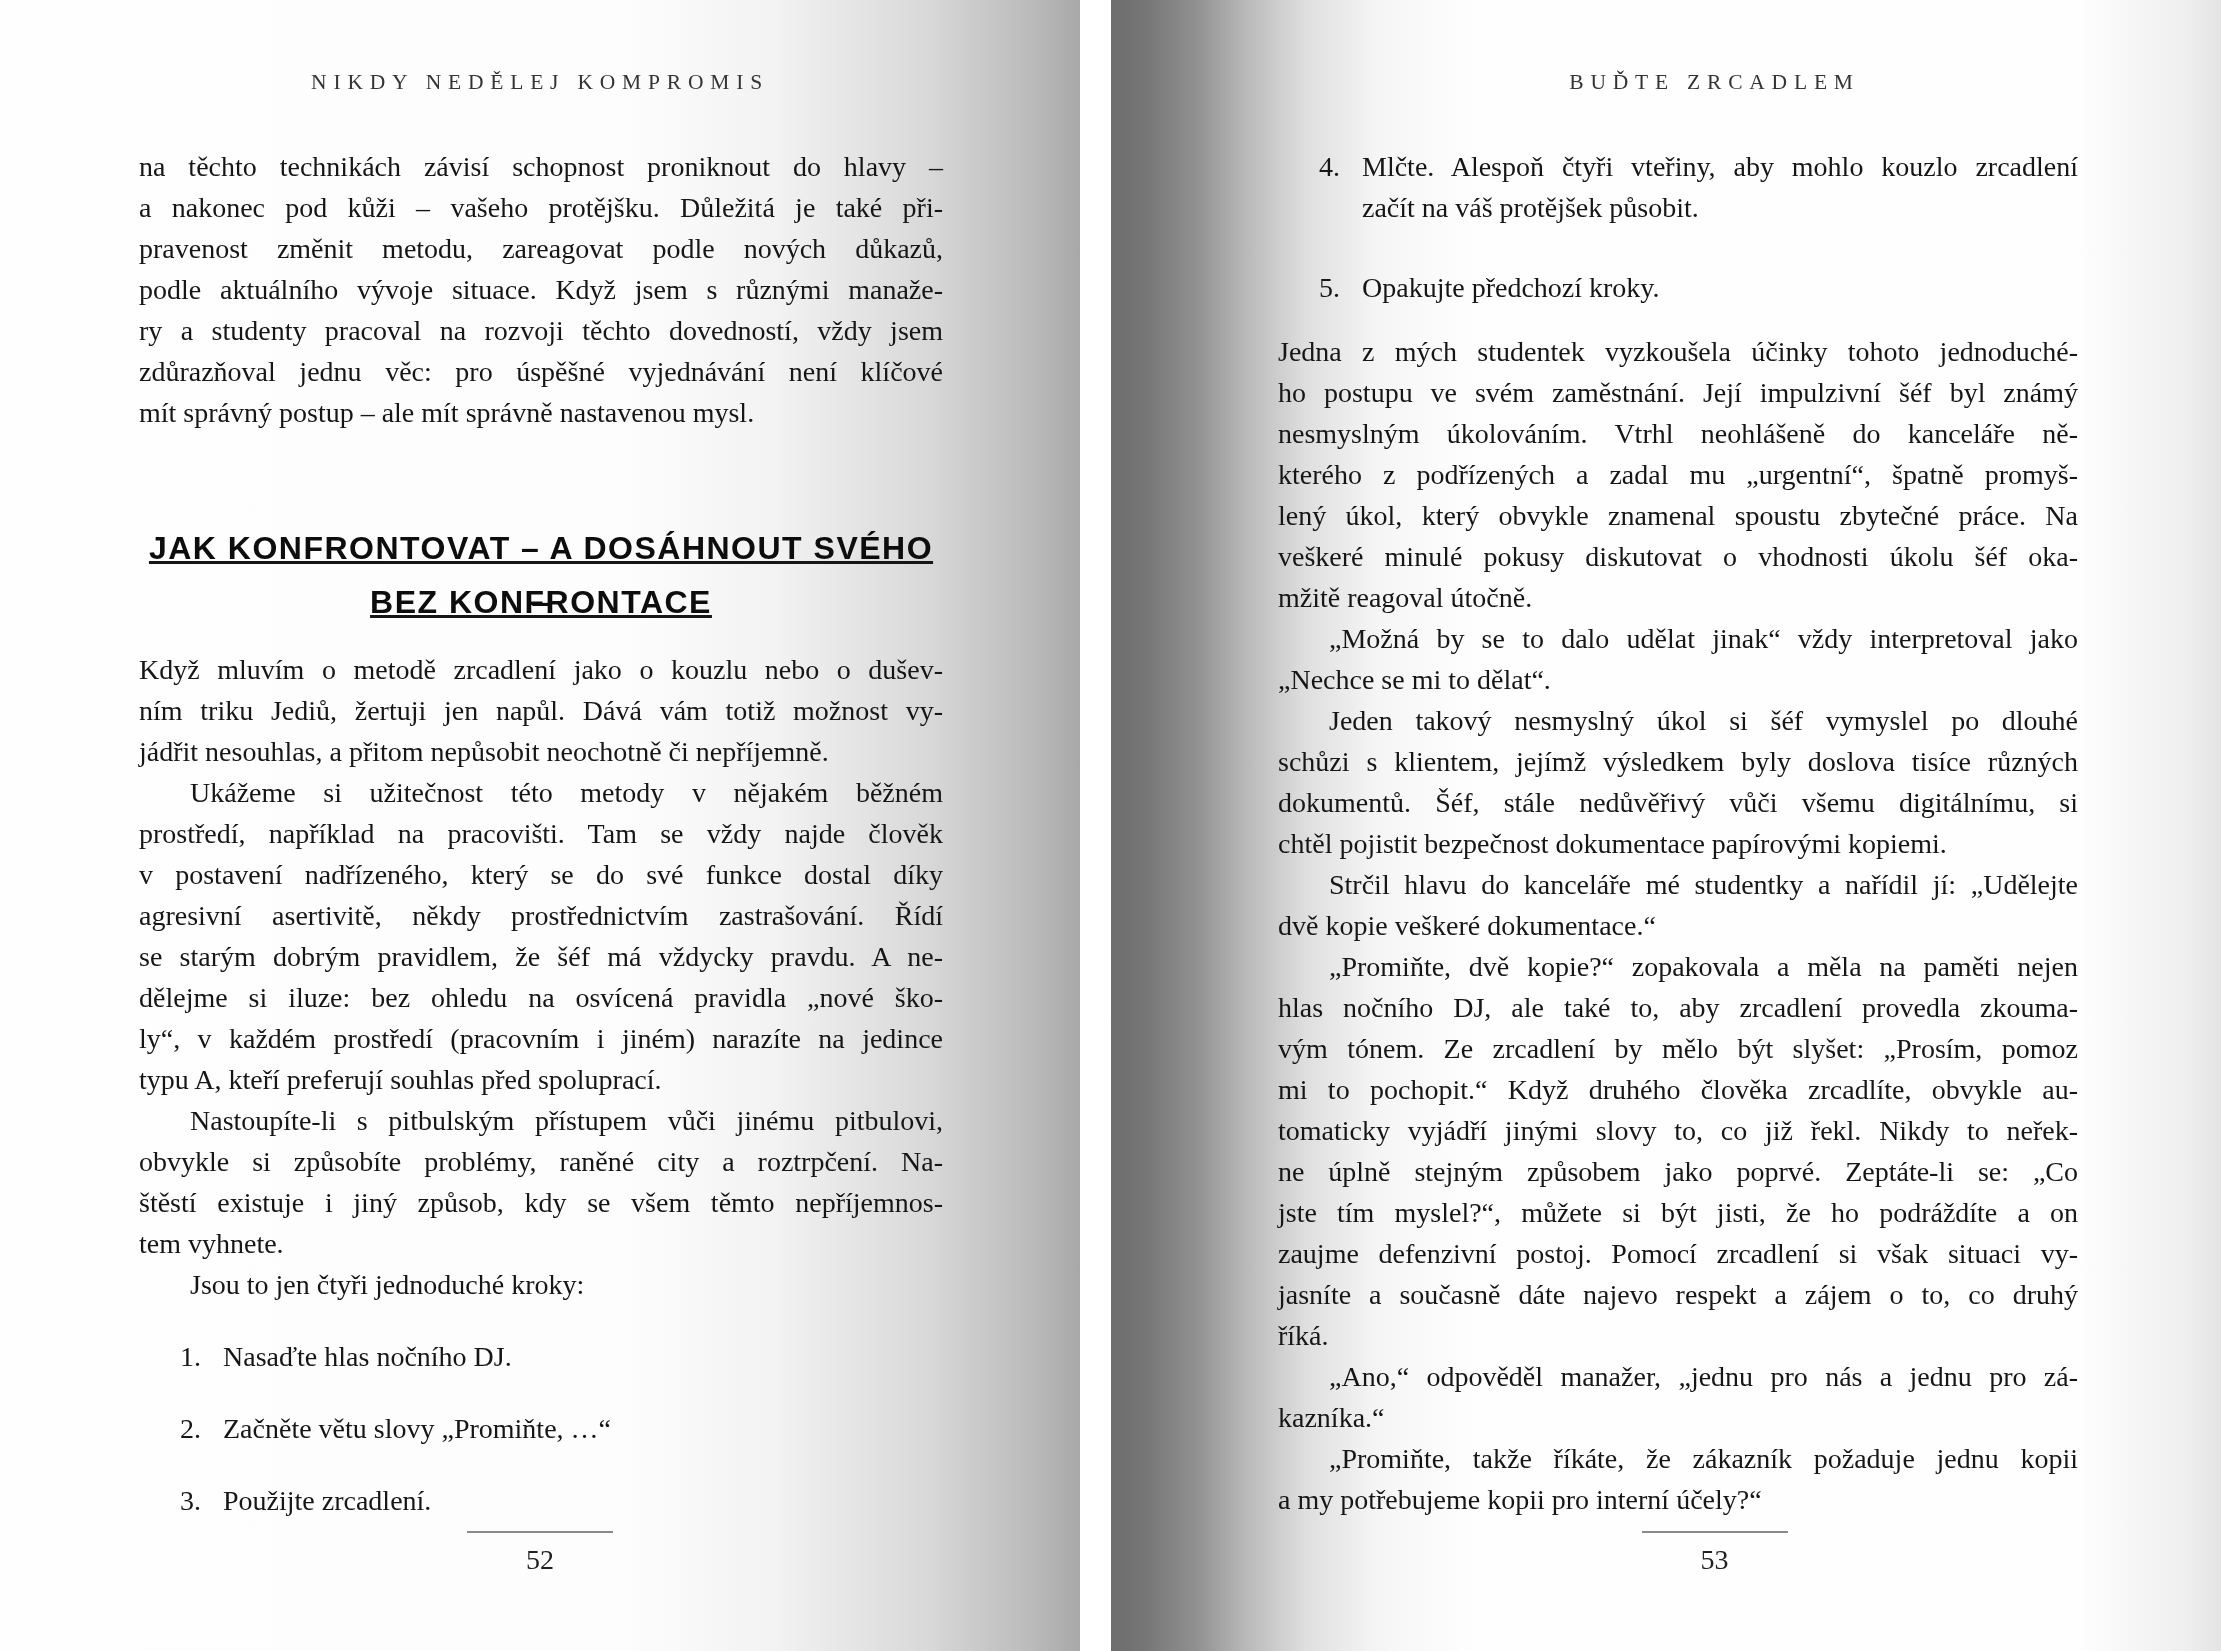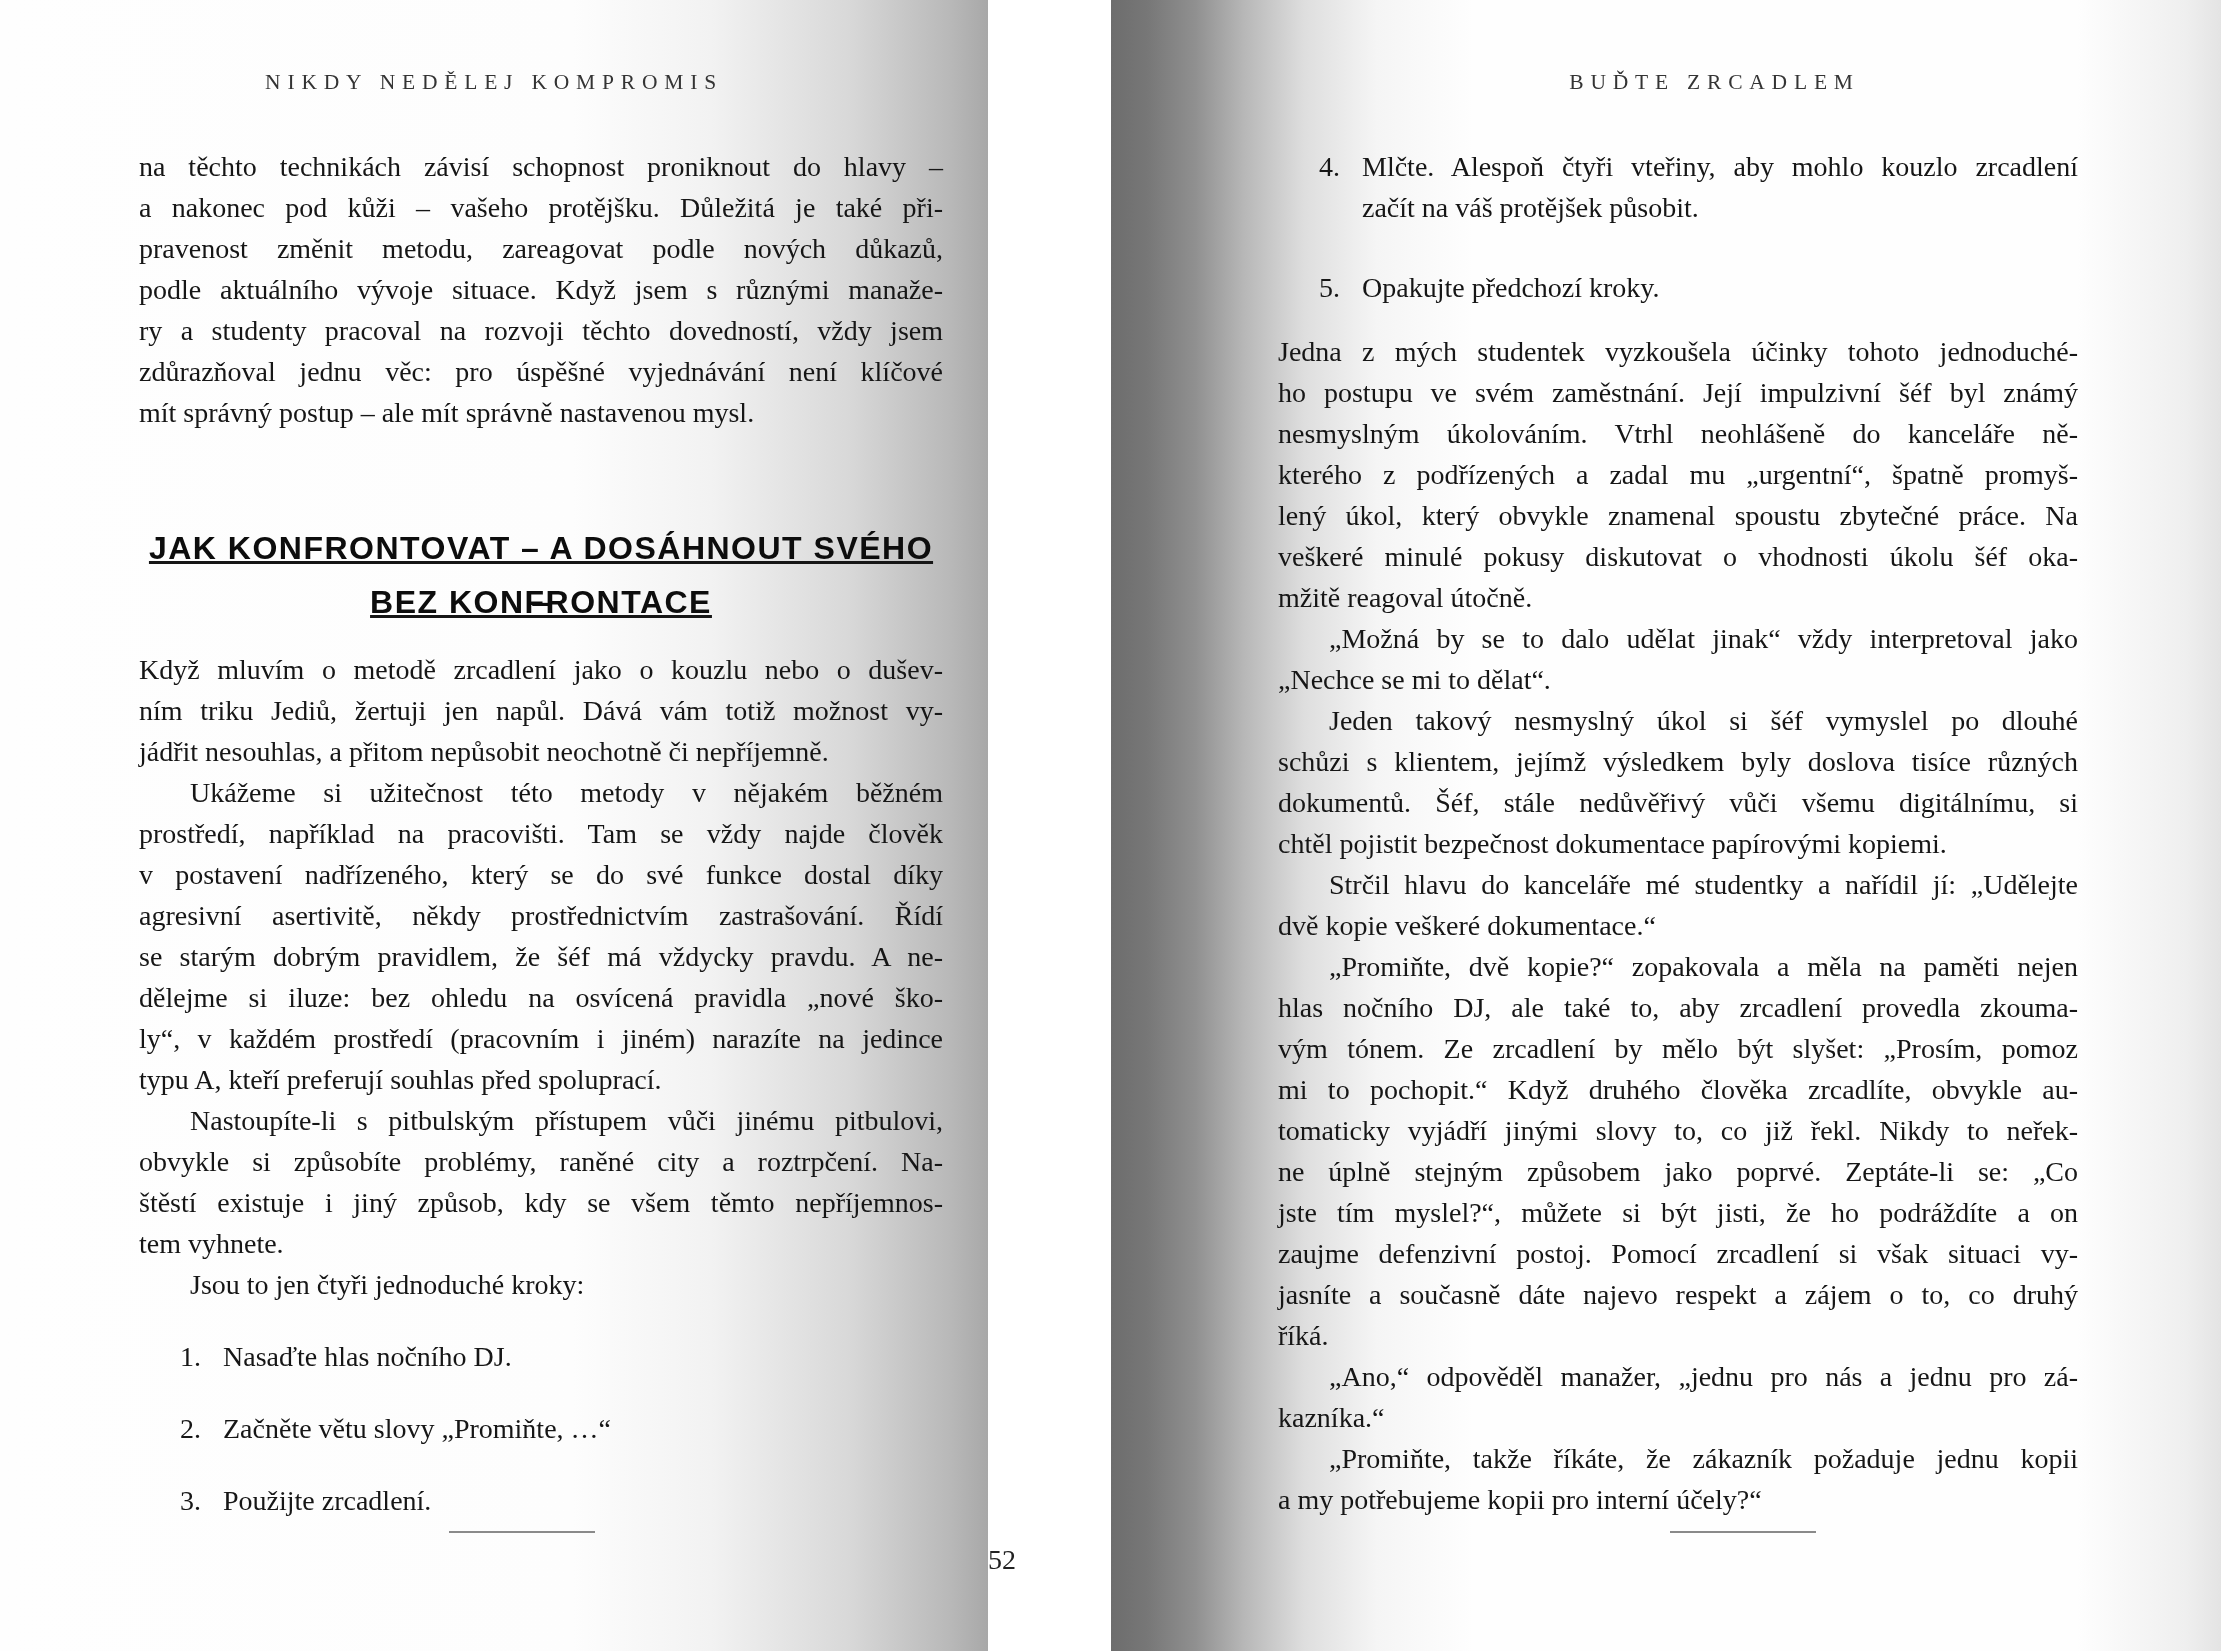--- a/index.html
+++ b/index.html
@@ -4,21 +4,21 @@
 <style>
   html,body{margin:0;padding:0;}
   body{
     width:2222px;height:1651px;position:relative;overflow:hidden;
     background:#ffffff;
     font-family:"Liberation Serif", serif;
     color:#161616;
   }
   .page{position:absolute;top:0;height:1651px;}
   .page.left{
-    left:0;width:988px;
+    left:0;width:1080px;
     background:linear-gradient(to right,#fefefe 0%,#fdfdfd 58%,#f2f2f2 72%,#d8d8d8 86%,#b9b9b9 96%,#a8a8a8 100%);
   }
   .page.right{
     left:1111px;width:1207px;
     background:linear-gradient(to right,#6d6d6d 0%,#777777 3%,#909090 7%,#b7b7b7 11%,#dedede 16%,#f5f5f5 22%,#fefefe 30%,#fefefe 80%,#efefef 89%,#d4d4d4 96%,#c2c2c2 100%);
   }
   .running-head{
     position:absolute;top:70px;left:0;width:100%;
     text-align:center;font-size:21.5px;letter-spacing:6.8px;color:#343434;
     font-variant:normal;
@@ -41,21 +41,21 @@
     font-family:"Liberation Sans", sans-serif;font-weight:bold;
     font-size:32px;letter-spacing:1.5px;height:54px;line-height:54px;
     text-align:center;text-align-last:center;color:#0d0d0d;
   }
   .list-item{display:flex;padding-left:41px;margin-top:31px;}
   .page.right .list-item{margin-top:0;}
   .page.right .list-item + .list-item{margin-top:39px;}
   .page.right .list-item + .paragraph{margin-top:23.4px;}
   .marker{flex:none;width:43px;font-size:28px;line-height:41px;height:41px;}
   .li-lines{flex:1;}
-  .footer{position:absolute;left:0;width:100%;top:1531px;text-align:right;padding-left:28px;}
+  .footer{position:absolute;left:0;width:100%;top:1531px;text-align:center;}
   .footer-rule{display:block;width:146px;height:2px;background:#8a8a8a;margin:0 auto 11.7px auto;}
   .page-number{font-size:28px;color:#222222;line-height:29px;}
 </style>
 </head>
 <body>
 
 <div class="page left">
   <div class="running-head">NIKDY NEDĚLEJ KOMPROMIS</div>
   <div class="text-column" style="width:804px;">
       <div class="block paragraph">

